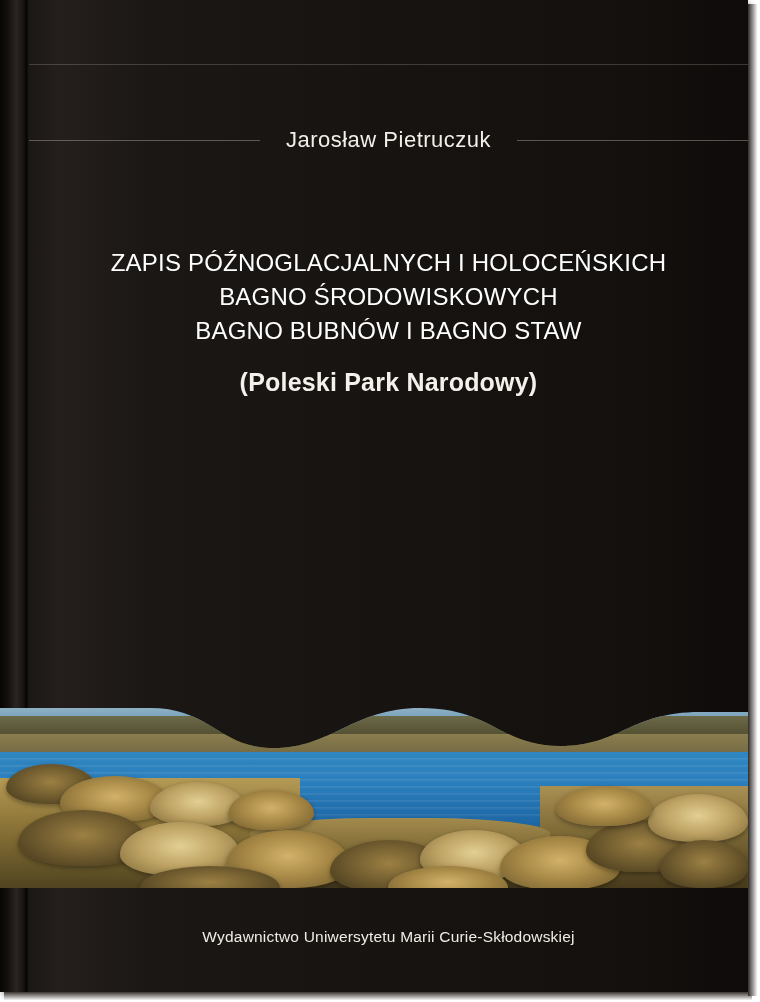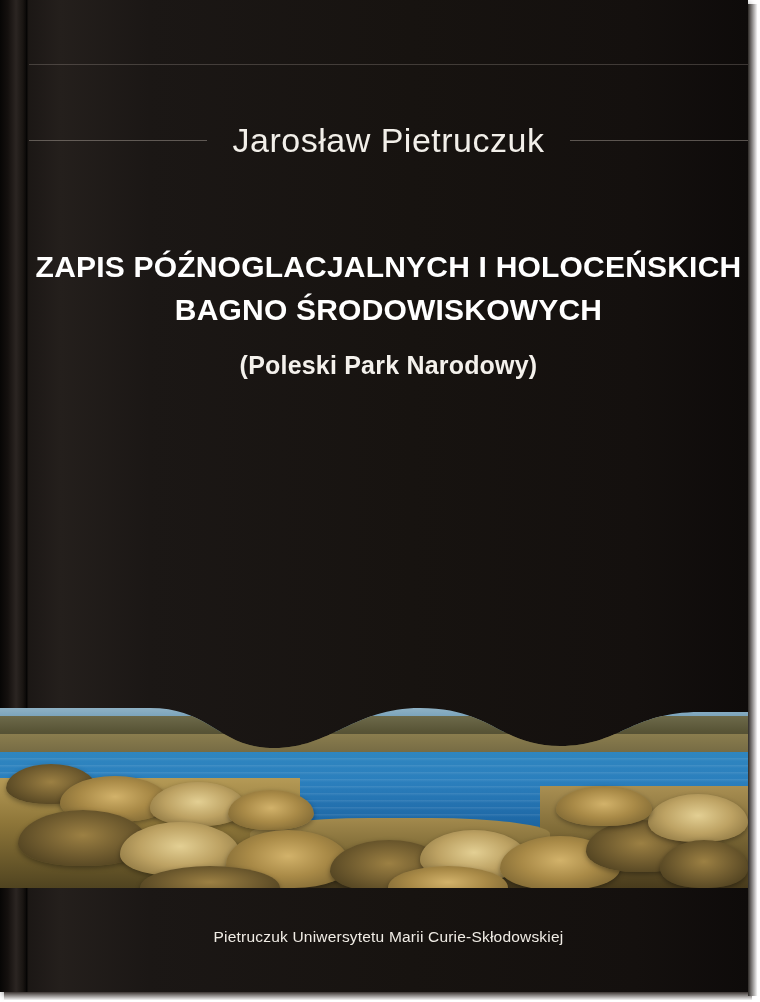--- a/index.html
+++ b/index.html
@@ -93,38 +93,38 @@
   }
   .author-rule {
     flex: 1 1 auto;
     height: 1px;
     background: rgba(200,190,180,0.40);
   }
   .author-name {
     flex: 0 0 auto;
     padding: 0 26px;
     color: #f2efe9;
-    font-size: 34px;
+    font-size: 22px;
     letter-spacing: 0.5px;
     white-space: nowrap;
     text-align: center;
   }
 
   
   .title-block {
     position: absolute;
     left: 29px;
     top: 246px;
     width: 719px;
     text-align: center;
     color: #ffffff;
   }
   .title-line {
-    font-size: 30px;
-    font-weight: bold;
+    font-size: 24px;
+    font-weight: normal;
     letter-spacing: 0.2px;
     line-height: 1.42;
     white-space: nowrap;
   }
   .subtitle {
     margin-top: 20px;
     font-size: 25px;
     font-weight: bold;
     color: #f4f1ec;
     letter-spacing: 0.2px;
@@ -239,20 +239,21 @@
 
     <div class="author-row">
       <div class="author-rule"></div>
       <div class="author-name">Jarosław Pietruczuk</div>
       <div class="author-rule"></div>
     </div>
 
     <div class="title-block">
       <div class="title-line">ZAPIS PÓŹNOGLACJALNYCH I HOLOCEŃSKICH</div>
       <div class="title-line">BAGNO ŚRODOWISKOWYCH</div>
+      <div class="title-line">BAGNO BUBNÓW I BAGNO STAW</div>
       <div class="subtitle">(Poleski Park Narodowy)</div>
     </div>
 
     <div class="photo-band">
       <div class="photo-clip">
         <div class="sky"></div>
         <div class="far-bank"></div>
         <div class="far-bank2"></div>
         <div class="water"></div>
         <div class="water-shimmer"></div>
@@ -274,20 +275,20 @@
         <div class="clump dark" style="left:586px; top:130px; width:110px; height:52px;"></div>
         <div class="clump pale" style="left:648px; top:104px; width:100px; height:48px;"></div>
         <div class="clump" style="left:556px; top:96px; width:96px; height:40px;"></div>
         <div class="clump dark" style="left:660px; top:150px; width:88px; height:48px;"></div>
         <div class="clump" style="left:388px; top:176px; width:120px; height:36px;"></div>
         <div class="clump dark" style="left:140px; top:176px; width:140px; height:36px;"></div>
       </div>
 
     </div>
 
-    <div class="publisher">Pietruczuk Uniwersytetu Marii Curie-Skłodowskiej</div>
+    <div class="publisher">Wydawnictwo Uniwersytetu Marii Curie-Skłodowskiej</div>
 
   </div>
 
   <div class="bottom-edge"></div>
   <div class="right-edge"></div>
 
 </div>
 
 </body></html>

